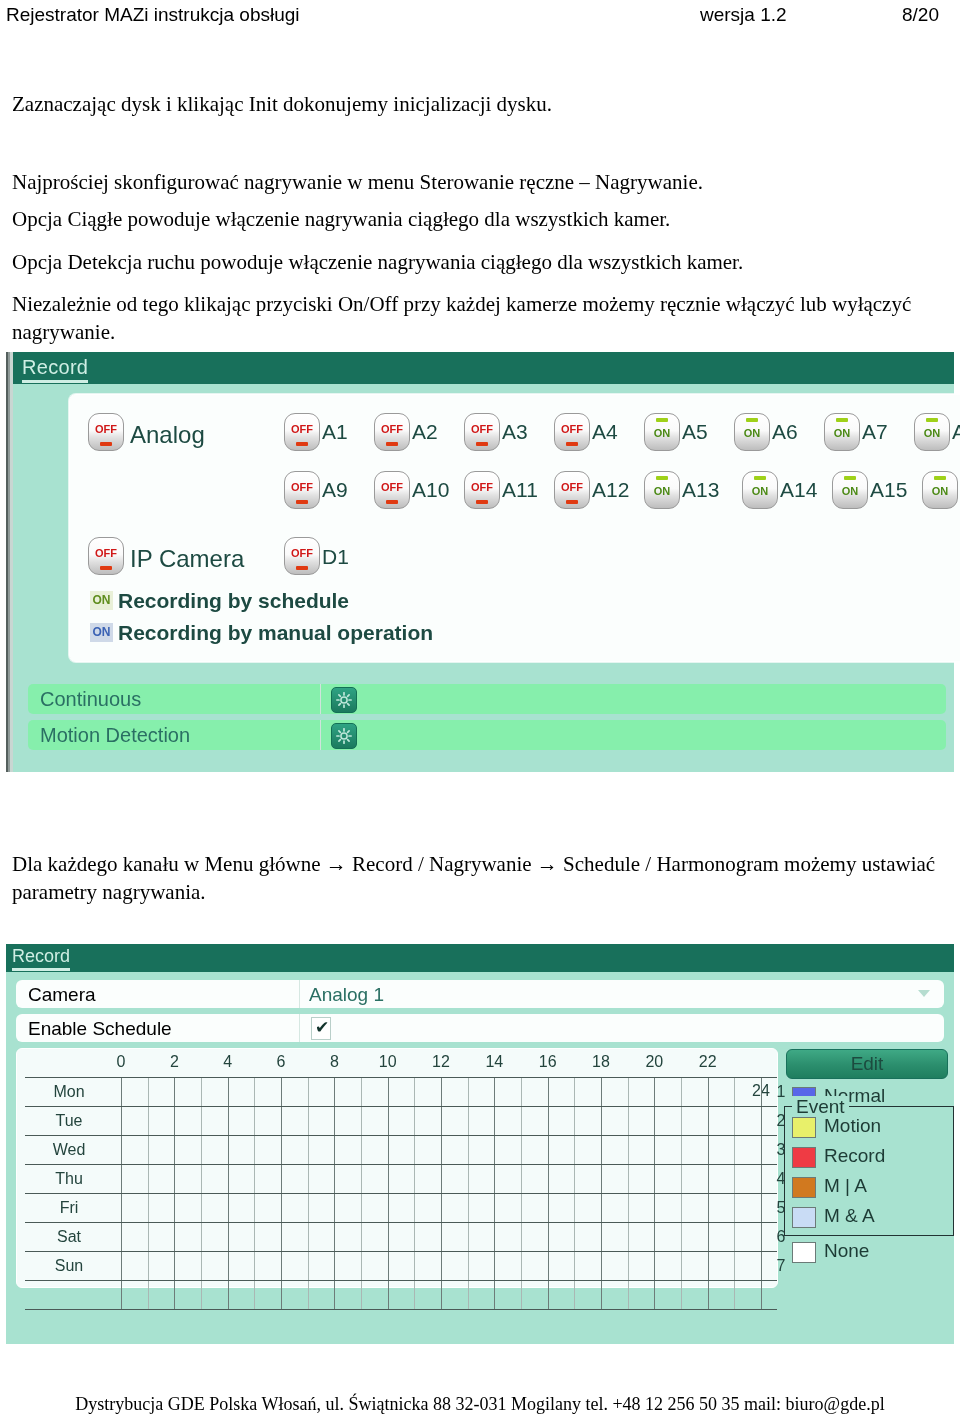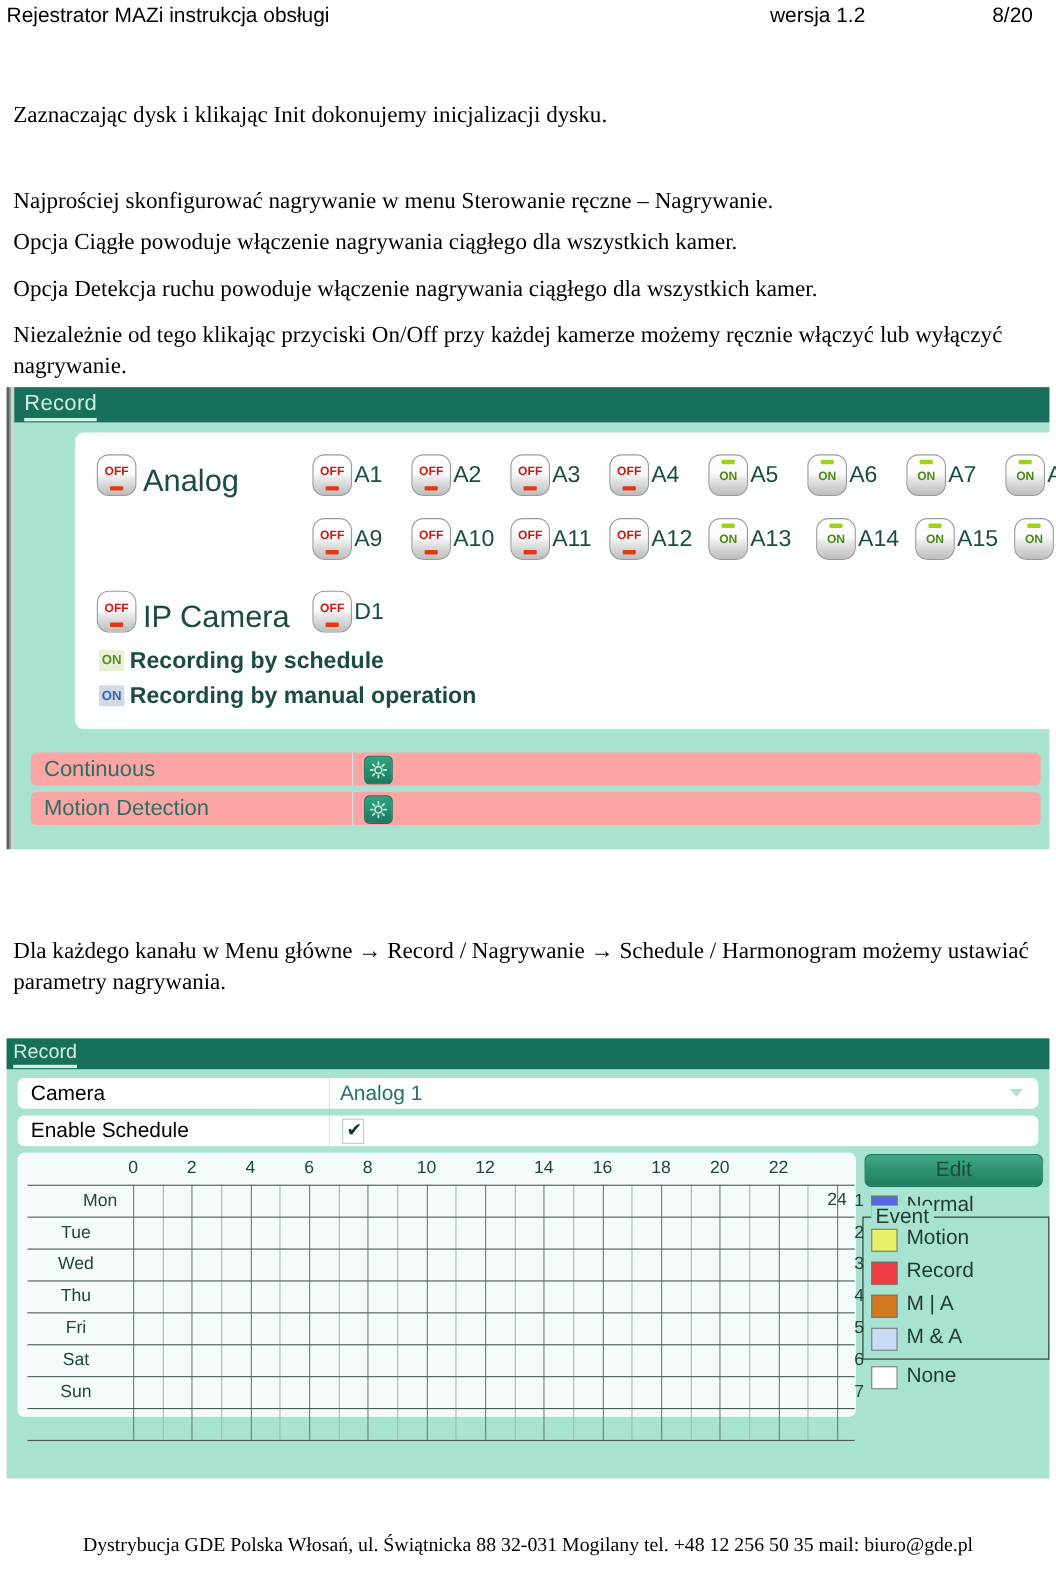--- a/index.html
+++ b/index.html
@@ -71,39 +71,39 @@
   .rocker .led{
     position:absolute;left:11px;width:12px;height:4px;border-radius:1px;
   }
   .rocker.off .led{bottom:4px;background:#e03a12;}
   .rocker.on  .led{top:4px;background:#9fd119;}
 
   .chlabel{
     position:absolute;font-size:21px;color:#1d4a42;
     font-family:"Liberation Sans",sans-serif;white-space:nowrap;
   }
-  .chlabel.big{font-size:28px;text-align:right;}
+  .chlabel.big{font-size:24px;text-align:right;}
 
   
   .swatch-on{
     position:absolute;width:23px;height:19px;
     font-family:"Liberation Sans",sans-serif;font-size:12px;font-weight:bold;
     text-align:center;line-height:19px;
   }
   .swatch-on.green{background:#e9f0d8;color:#5f8d1e;}
   .swatch-on.blue{background:#cfd9e8;color:#3b62b4;}
   .legend-text{
     position:absolute;font-size:21px;color:#1d4a42;font-weight:bold;
     font-family:"Liberation Sans",sans-serif;white-space:nowrap;
   }
 
   
   .optrow{
     position:absolute;left:22px;width:918px;height:30px;
-    background:#fca5a5;border-radius:5px;
+    background:#86efac;border-radius:5px;
   }
   .optrow .name{
     position:absolute;left:12px;top:4px;font-size:20px;color:#2a6f63;
     font-family:"Liberation Sans",sans-serif;white-space:nowrap;
   }
   .optrow .vdiv{position:absolute;left:292px;top:0;width:1px;height:30px;background:#cfe3dc;}
   .gearbtn{
     position:absolute;left:303px;top:3px;width:24px;height:24px;border-radius:5px;
     background:linear-gradient(to bottom,#2fa383,#1b7a5e);
     border:1px solid #14growth;
@@ -456,21 +456,21 @@
         <div class="hline" style="left: 8px; width: 752px; top: 57px;"></div>
         <div class="hline" style="left: 8px; width: 752px; top: 86px;"></div>
         <div class="hline" style="left: 8px; width: 752px; top: 115px;"></div>
         <div class="hline" style="left: 8px; width: 752px; top: 144px;"></div>
         <div class="hline" style="left: 8px; width: 752px; top: 173px;"></div>
         <div class="hline" style="left: 8px; width: 752px; top: 202px;"></div>
         <div class="hline" style="left: 8px; width: 752px; top: 231px;"></div>
         <div class="hline" style="left: 8px; width: 752px; top: 260px;"></div>
       </div>
     <div id="grid-days">
-        <div class="day-lab" style="top: 34px; padding-left: 22px;">Mon</div>
+        <div class="day-lab" style="top: 34px;">Mon</div>
         <div class="row-num" style="left: 754px; top: 34px;">1</div>
         <div class="day-lab" style="top: 63px;">Tue</div>
         <div class="row-num" style="left: 754px; top: 63px;">2</div>
         <div class="day-lab" style="top: 92px;">Wed</div>
         <div class="row-num" style="left: 754px; top: 92px;">3</div>
         <div class="day-lab" style="top: 121px;">Thu</div>
         <div class="row-num" style="left: 754px; top: 121px;">4</div>
         <div class="day-lab" style="top: 150px;">Fri</div>
         <div class="row-num" style="left: 754px; top: 150px;">5</div>
         <div class="day-lab" style="top: 179px;">Sat</div>

